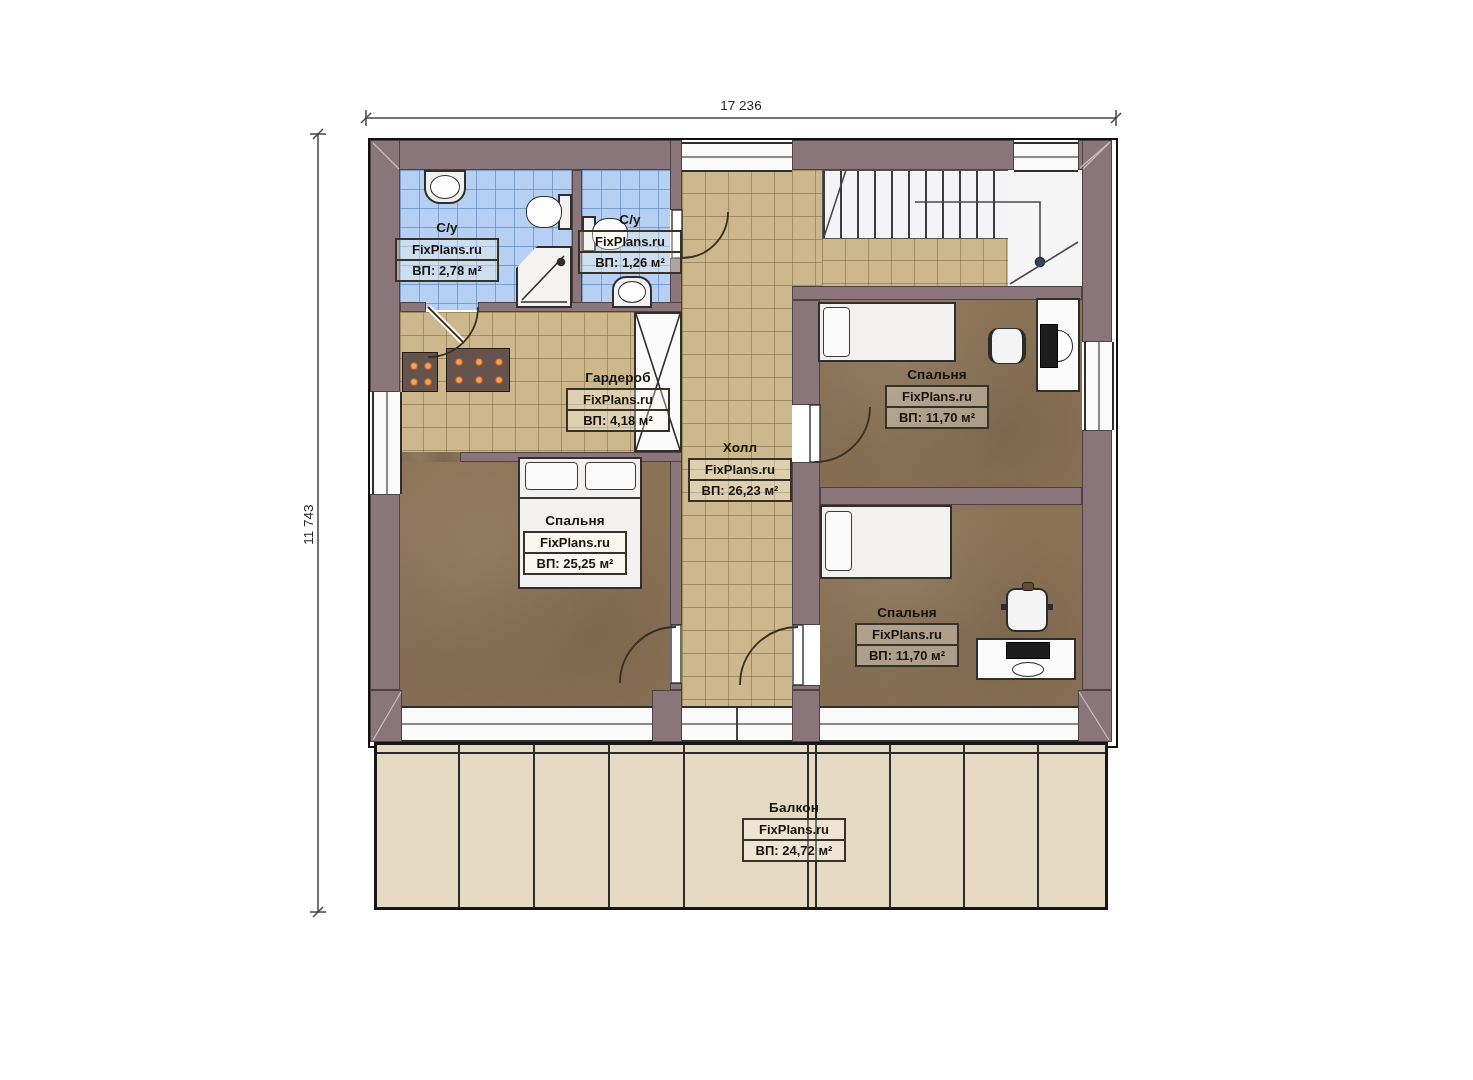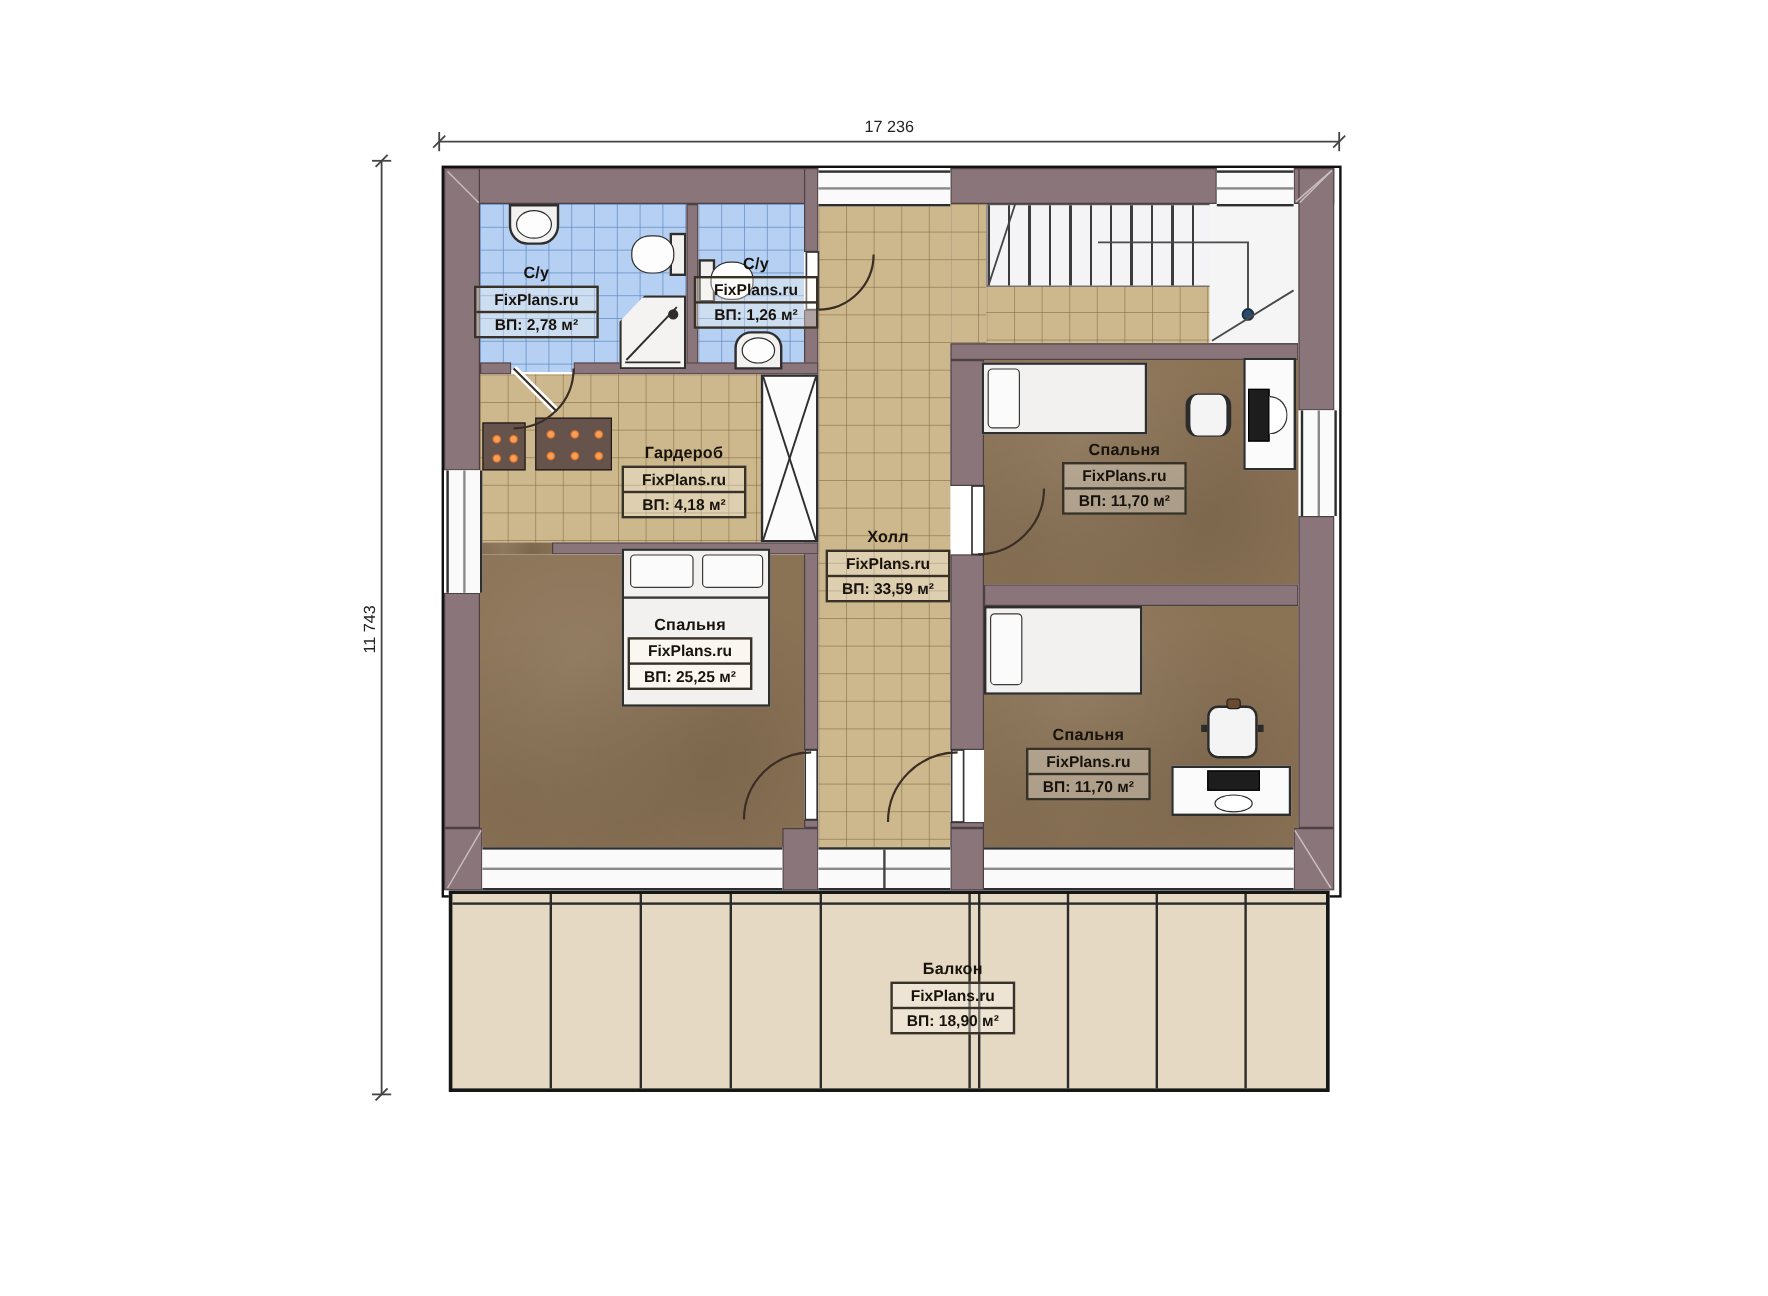--- a/index.html
+++ b/index.html
@@ -247,32 +247,32 @@
       <div class="row">ВП: 2,78 м²</div>
     </div>
   </div>
   <div class="room-label" style="left:578px;top:212px;">
     <div class="room-name">С/у</div>
     <div class="room-box">
       <div class="row">FixPlans.ru</div>
       <div class="row">ВП: 1,26 м²</div>
     </div>
   </div>
-  <div class="room-label" style="left:518px;top:370px;">
+  <div class="room-label" style="left:566px;top:370px;">
     <div class="room-name">Гардероб</div>
     <div class="room-box">
       <div class="row">FixPlans.ru</div>
       <div class="row">ВП: 4,18 м²</div>
     </div>
   </div>
   <div class="room-label" style="left:688px;top:440px;">
     <div class="room-name">Холл</div>
     <div class="room-box">
       <div class="row">FixPlans.ru</div>
-      <div class="row">ВП: 33,59 м²</div>
+      <div class="row">ВП: 26,23 м²</div>
     </div>
   </div>
   <div class="room-label" style="left:885px;top:367px;">
     <div class="room-name">Спальня</div>
     <div class="room-box">
       <div class="row">FixPlans.ru</div>
       <div class="row">ВП: 11,70 м²</div>
     </div>
   </div>
   <div class="room-label" style="left:523px;top:513px;">
@@ -286,17 +286,17 @@
     <div class="room-name">Спальня</div>
     <div class="room-box">
       <div class="row">FixPlans.ru</div>
       <div class="row">ВП: 11,70 м²</div>
     </div>
   </div>
   <div class="room-label" style="left:742px;top:800px;">
     <div class="room-name">Балкон</div>
     <div class="room-box">
       <div class="row">FixPlans.ru</div>
-      <div class="row">ВП: 18,90 м²</div>
+      <div class="row">ВП: 24,72 м²</div>
     </div>
   </div>
 
 </div>
 
 </body></html>

